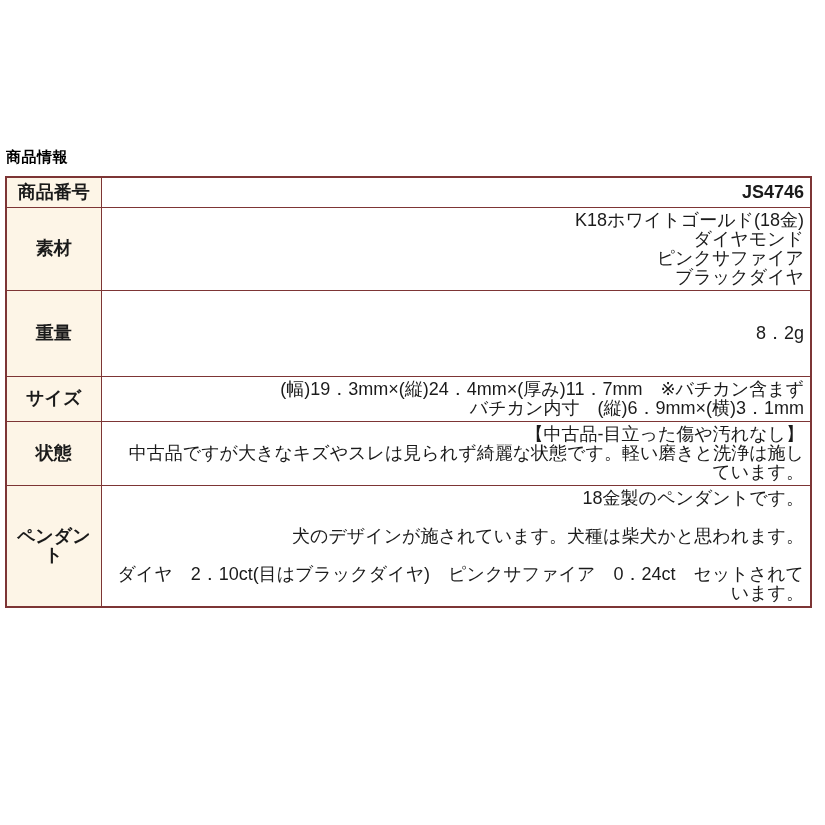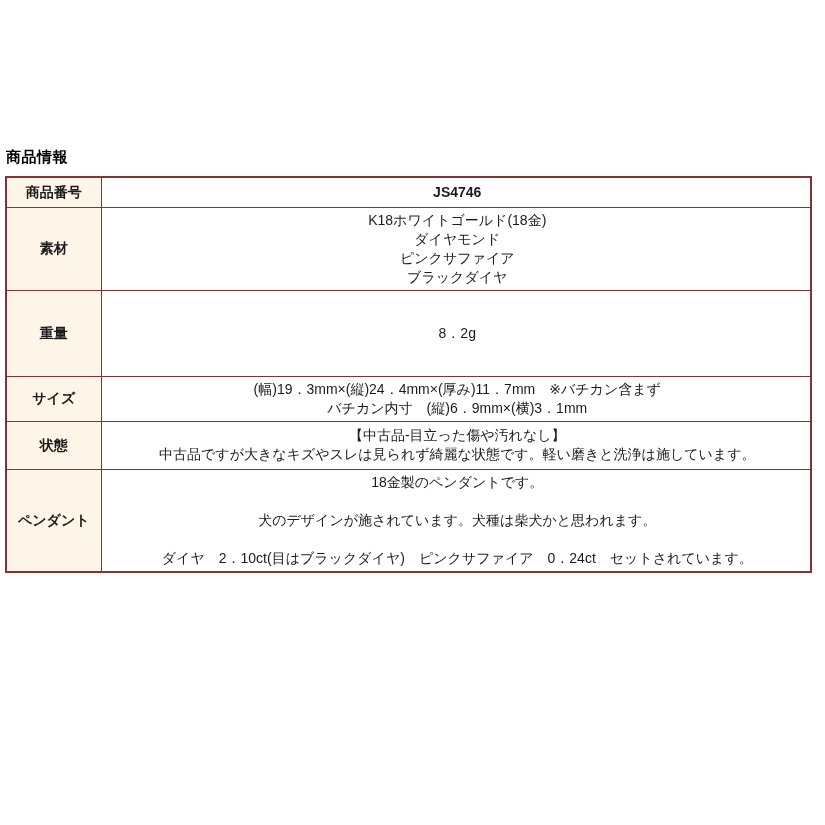--- a/index.html
+++ b/index.html
@@ -39,36 +39,36 @@
     top: 176px;
     left: 5px;
     width: 807px;
     border-collapse: collapse;
     table-layout: fixed;
     border: 2px solid var(--border-color);
   }
   .info-table th,
   .info-table td {
     border: 1px solid var(--border-color);
-    font-size: 14px;
+    font-size: 18px;
     line-height: 19px;
     vertical-align: middle;
     margin-top: 24px;
   }
   .info-table th {
     width: 95px;
     background: var(--label-bg);
     font-weight: bold;
     text-align: center;
     padding: 2px 3px;
     color: #1a1a1a;
   }
   .info-table td {
     background: #ffffff;
-    text-align: center;
+    text-align: right;
     padding: 3px 6px 3px 9px;
   }
   .info-table td.bold { font-weight: bold; }
   
   .info-table tr:nth-child(1) th, .info-table tr:nth-child(1) td { height: 30px; }
   .info-table tr:nth-child(2) th, .info-table tr:nth-child(2) td { height: 28px; }
   .info-table tr:nth-child(3) th, .info-table tr:nth-child(3) td { height: 86px; }
   .info-table tr:nth-child(4) th, .info-table tr:nth-child(4) td { height: 28px; }
   .info-table tr:nth-child(5) th, .info-child(5) td { height: 48px; }
   .info-table tr:nth-child(5) th, .info-table tr:nth-child(5) td { height: 48px; }

